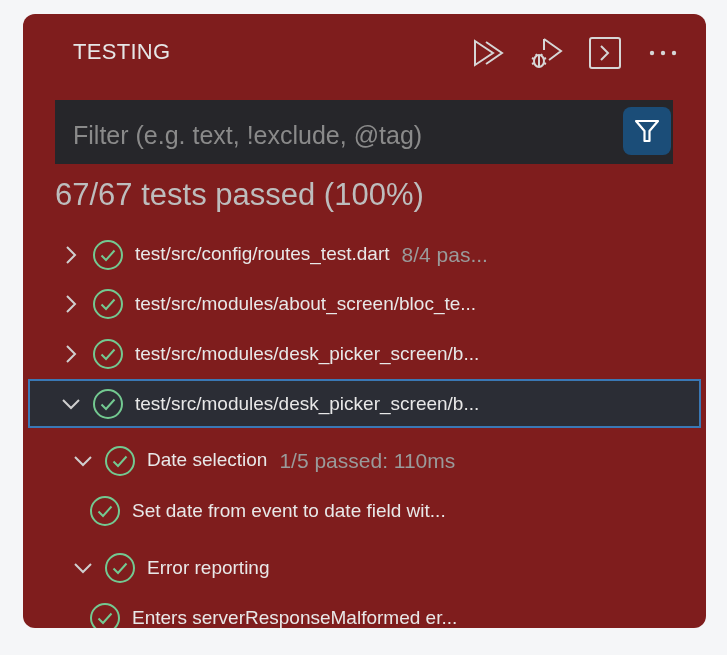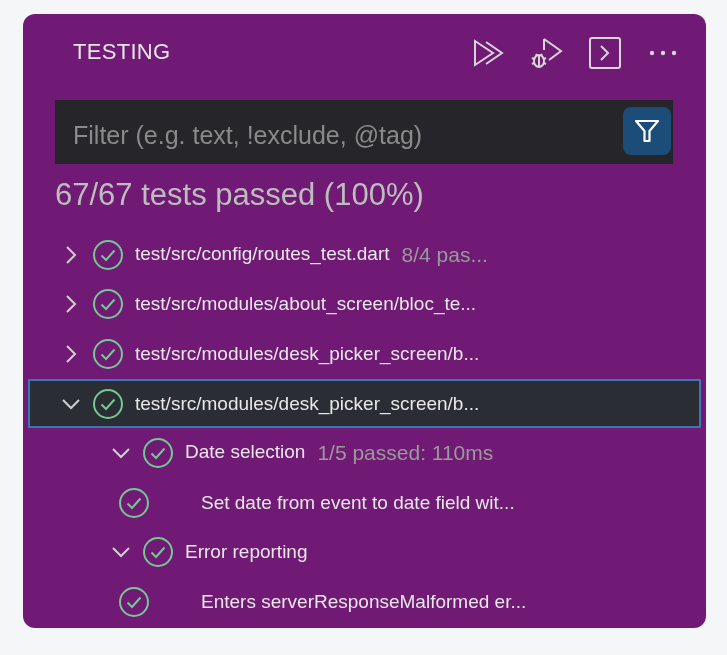--- a/index.html
+++ b/index.html
@@ -2,21 +2,21 @@
 <html><head>
 <meta charset="utf-8">
 <style>
   html, body { margin:0; padding:0; }
   body {
     width:727px; height:655px; background:#f5f6f8; position:relative; overflow:hidden;
     font-family:"Liberation Sans", "DejaVu Sans", sans-serif;
   }
   .panel {
     position:absolute; left:23px; top:14px; width:683px; height:614px;
-    background:#701a75; border-radius:12px; overflow:hidden;
+    background:#7f1d1d; border-radius:12px; overflow:hidden;
   }
   .header {
     position:absolute; left:0; top:0; width:100%; height:76px;
   }
   .title {
     position:absolute; left:50px; top:25px; font-size:22px; color:#e6e6e6; letter-spacing:0.3px;
   }
   .actions { position:absolute; right:24px; top:20px; display:flex; align-items:center; gap:0; }
   .act { width:38px; height:38px; display:flex; align-items:center; justify-content:center; margin-left:20px; cursor:pointer; }
   .act svg { display:block; }
@@ -42,22 +42,22 @@
   }
   .row.selected {
     background:#2b2d35; border:2px solid #3a78b5; margin:0 5px; width:673px;
   }
   .chev { width:24px; height:24px; display:flex; align-items:center; justify-content:center; flex:0 0 24px; }
   .check { width:34px; height:34px; flex:0 0 34px; margin-left:8px; margin-right:10px; }
   .label { font-size:19px; color:#e8e8e8; overflow:hidden; text-overflow:ellipsis; }
   .meta { font-size:21px; color:#9a9a9a; margin-left:12px; overflow:hidden; text-overflow:ellipsis; }
   .lvl0 { padding-left:36px; }
   .lvl0.selected { padding-left:29px; }
-  .lvl1 { padding-left:86px; }
-  .lvl2 { padding-left:86px;gap:40px; }
+  .lvl1 { padding-left:48px;margin-top:8px; }
+  .lvl2 { padding-left:57px; }
   .trunc-wrap { display:flex; min-width:0; flex:1 1 auto; overflow:hidden; }
 </style>
 </head>
 <body>
 
 <div class="panel">
   <div class="header">
     <div class="title">TESTING</div>
     <div class="actions">
       <div class="act" title="Run Tests">

